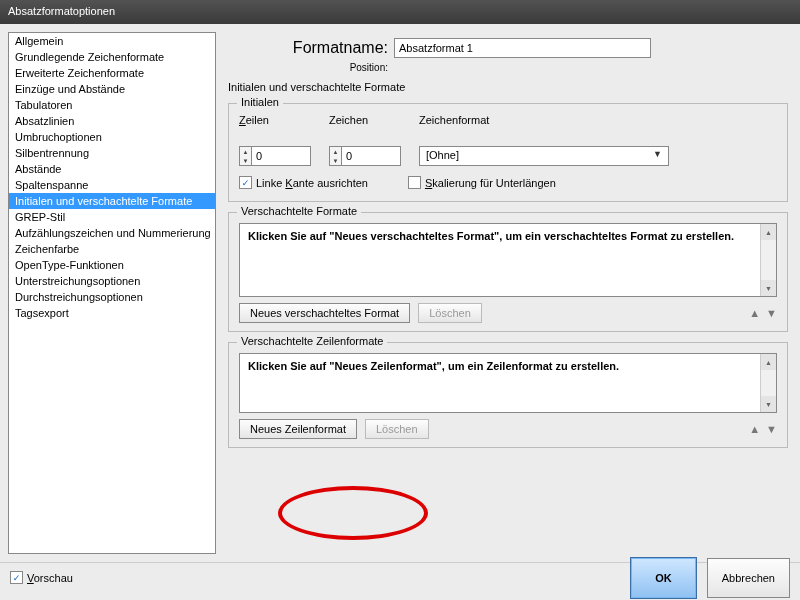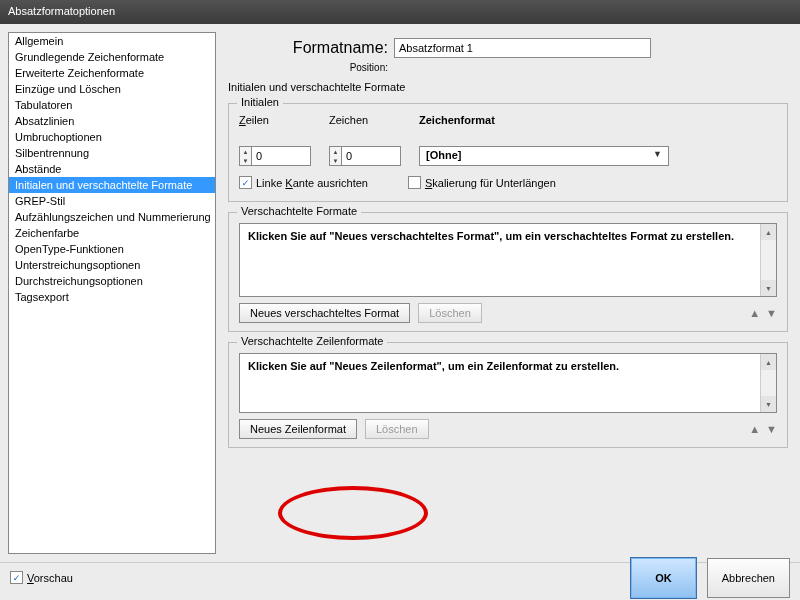--- a/index.html
+++ b/index.html
@@ -49,26 +49,27 @@
 
 <div class="window">
   <div class="titlebar">Absatzformatoptionen</div>
 
   <div class="content">
 
     <div class="sidebar" id="sidebar">
         <div class="sidebar-item">Allgemein</div>
         <div class="sidebar-item">Grundlegende Zeichenformate</div>
         <div class="sidebar-item">Erweiterte Zeichenformate</div>
-        <div class="sidebar-item">Einzüge und Löschen</div>
+        <div class="sidebar-item">Einzüge und Abstände</div>
         <div class="sidebar-item">Tabulatoren</div>
         <div class="sidebar-item">Absatzlinien</div>
         <div class="sidebar-item">Umbruchoptionen</div>
         <div class="sidebar-item">Silbentrennung</div>
         <div class="sidebar-item">Abstände</div>
+        <div class="sidebar-item">Spaltenspanne</div>
         <div class="sidebar-item selected">Initialen und verschachtelte Formate</div>
         <div class="sidebar-item">GREP-Stil</div>
         <div class="sidebar-item">Aufzählungszeichen und Nummerierung</div>
         <div class="sidebar-item">Zeichenfarbe</div>
         <div class="sidebar-item">OpenType-Funktionen</div>
         <div class="sidebar-item">Unterstreichungsoptionen</div>
         <div class="sidebar-item">Durchstreichungsoptionen</div>
         <div class="sidebar-item">Tagsexport</div>
       </div>
 
@@ -100,21 +101,21 @@
           <div class="col">
             <div class="col-label">Zeichen</div>
             <div class="spinwrap">
               <div class="spin">
                   <div class="arr">▲</div>
                   <div class="arr">▼</div>
                 </div>
               <input class="numinput" value="0" style="">
             </div>
           </div>
-          <div class="col" style="flex:1;font-weight:bold;">
+          <div class="col" style="flex:1;">
             <div class="col-label">Zeichenformat</div>
             <div class="dropdown">
               <span>[Ohne]</span>
               <span class="chev">▼</span>
             </div>
           </div>
         </div>
         <div class="row" style="margin-top:10px; gap:40px;">
           <div class="checkrow">
             <span class="checkbox">✓</span>

